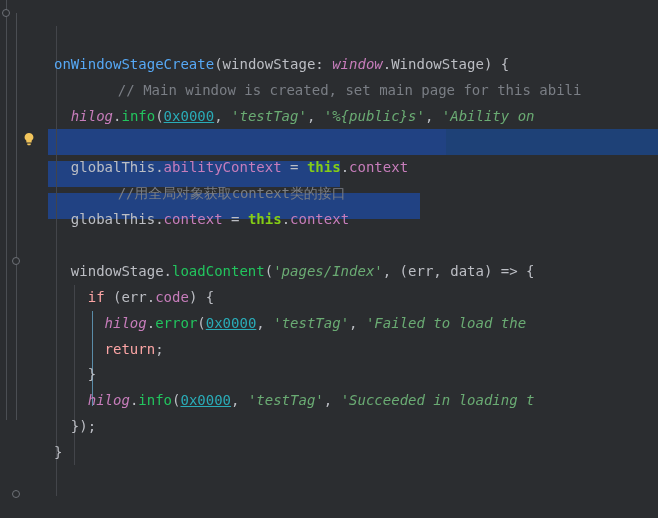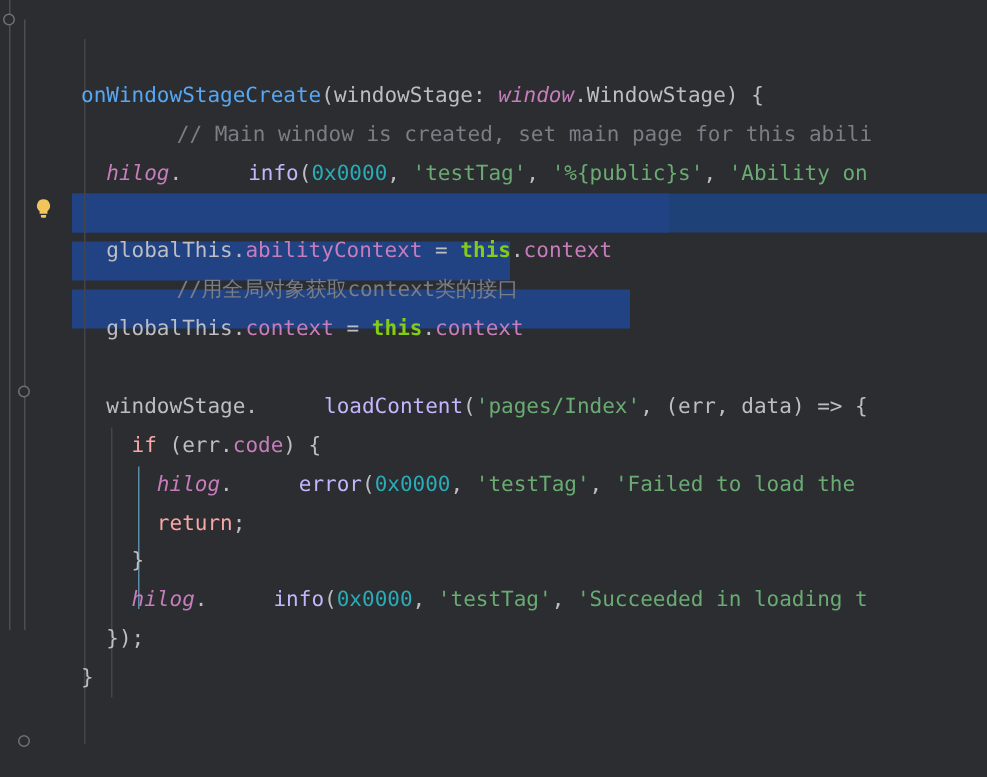--- a/index.html
+++ b/index.html
@@ -48,26 +48,26 @@
     left: 48px; right: 0; top: 0;
     white-space: pre;
   }
   pre { position: relative; }
   .line { display: block; height: 25.9px; padding-left: 6px; }
   
   .fn  { color: #56a8f5; }
   .kw  { color: #fca5a5; }
   .ty  { color: #bcbec4; }
   .ns  { color: #c77dbb; font-style: italic; }
-  .str { color: #6aab73; }
-  .num { color: #2aacb8; }
+  .str { color: #6aab73; font-style: italic; }
+  .num { color: #2aacb8; text-decoration: underline; }
   .cm  { color: #7a7e85; margin-left: 47px; }
   .pn  { color: #bcbec4; }
   .op  { color: #bcbec4; }
-  .mth { color: #c4b5fd; margin-left: 44px; }
+  .mth { color: #22c55e; }
   .this{ color: #84cc16; font-weight: bold; }
   .prop{ color: #c77dbb; } 
   .iguide {
     position: absolute;
     top: 0; bottom: 0;
     width: 1px;
     background: #43454a;
   }
   .iguide.active { background: #5a8ca8; }
   .sel-hl {

